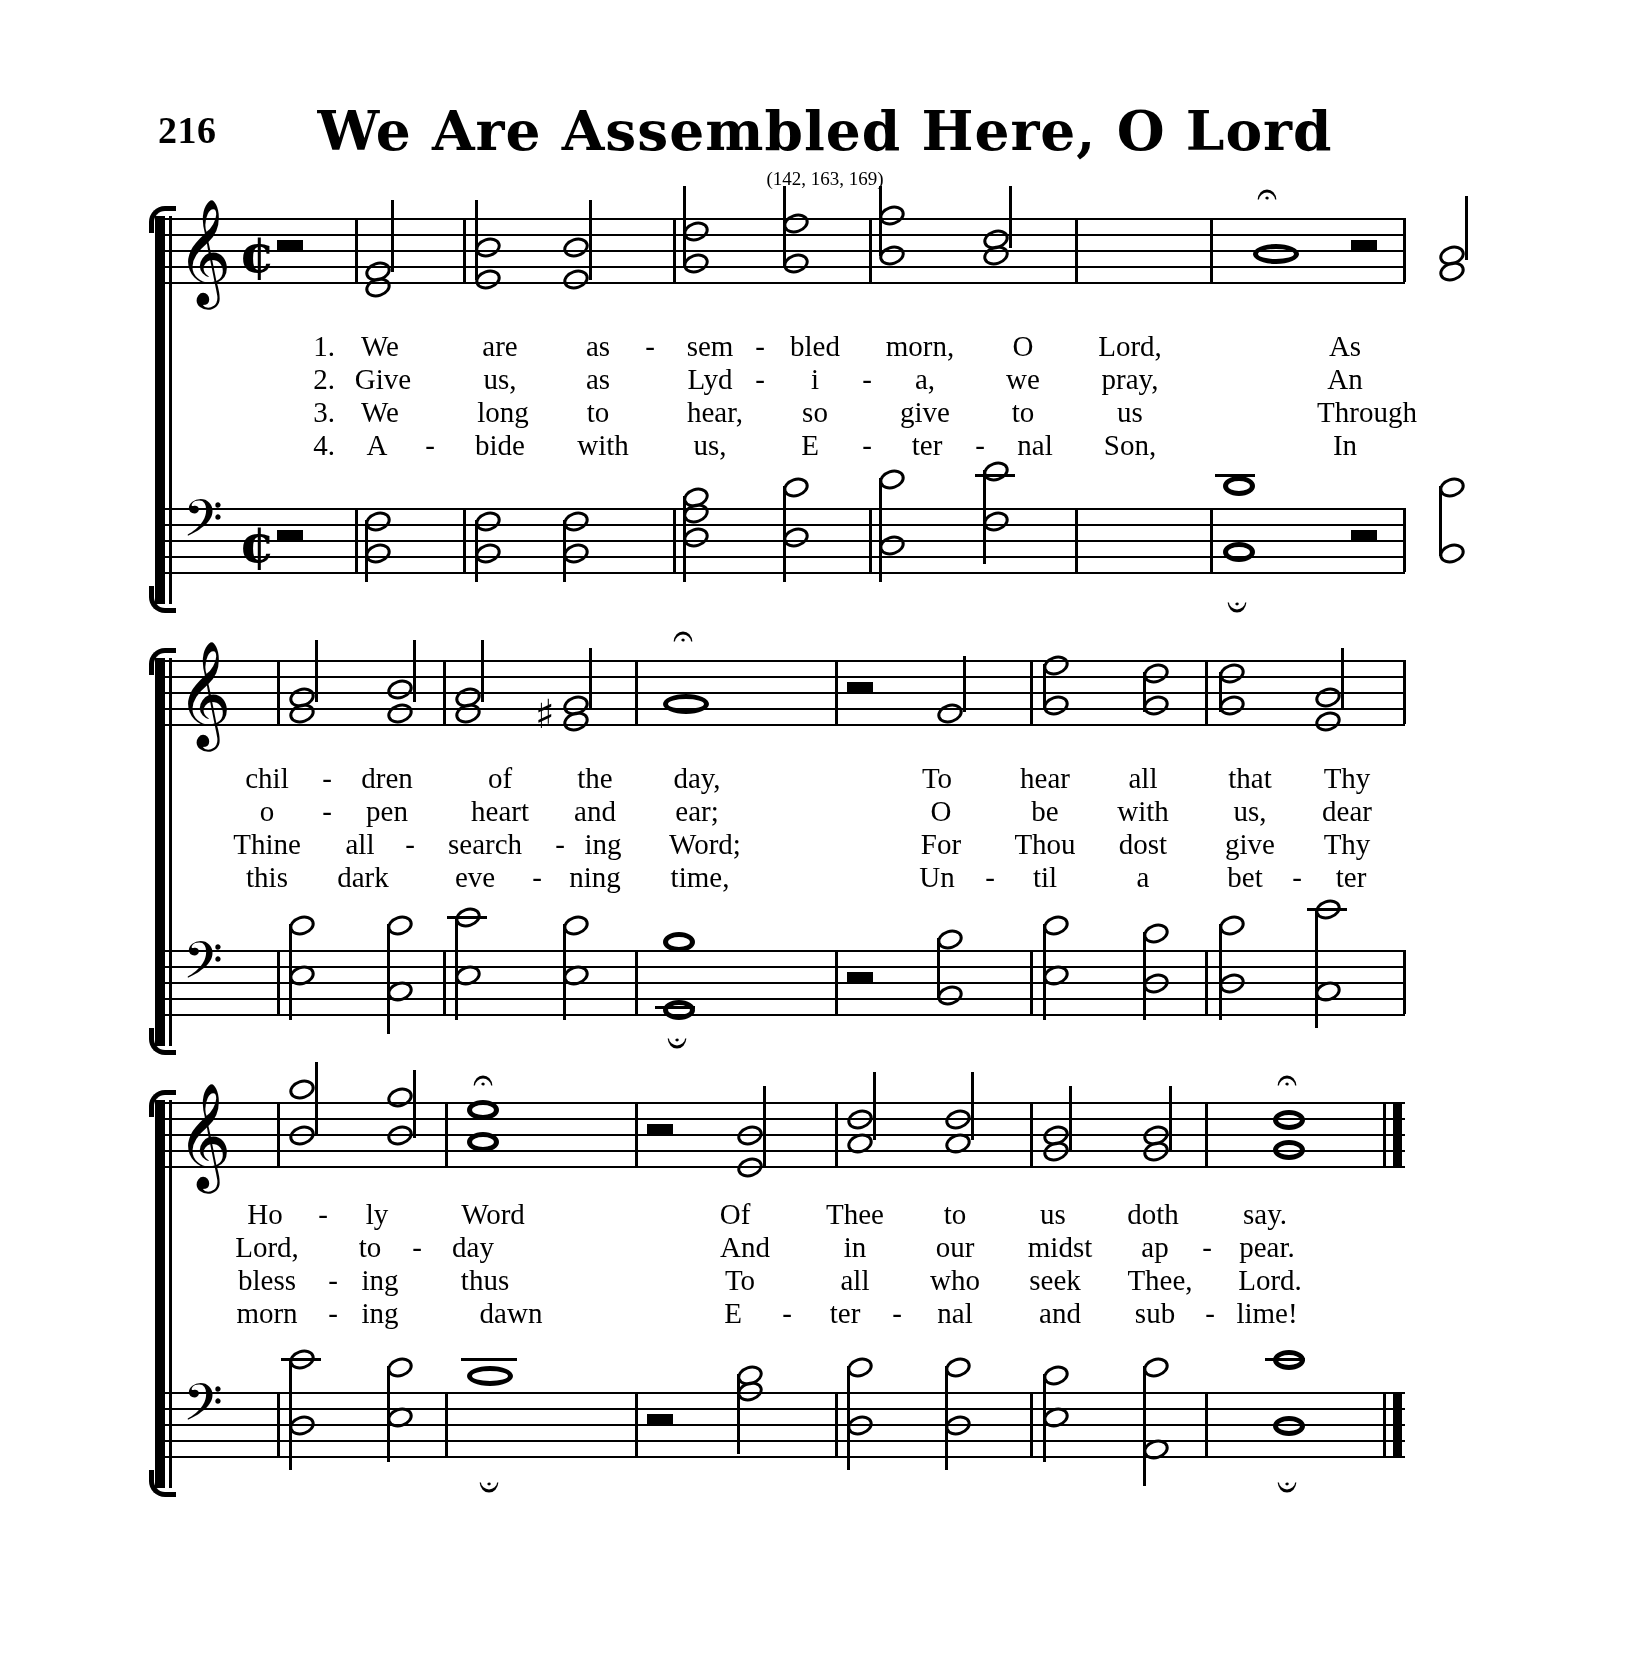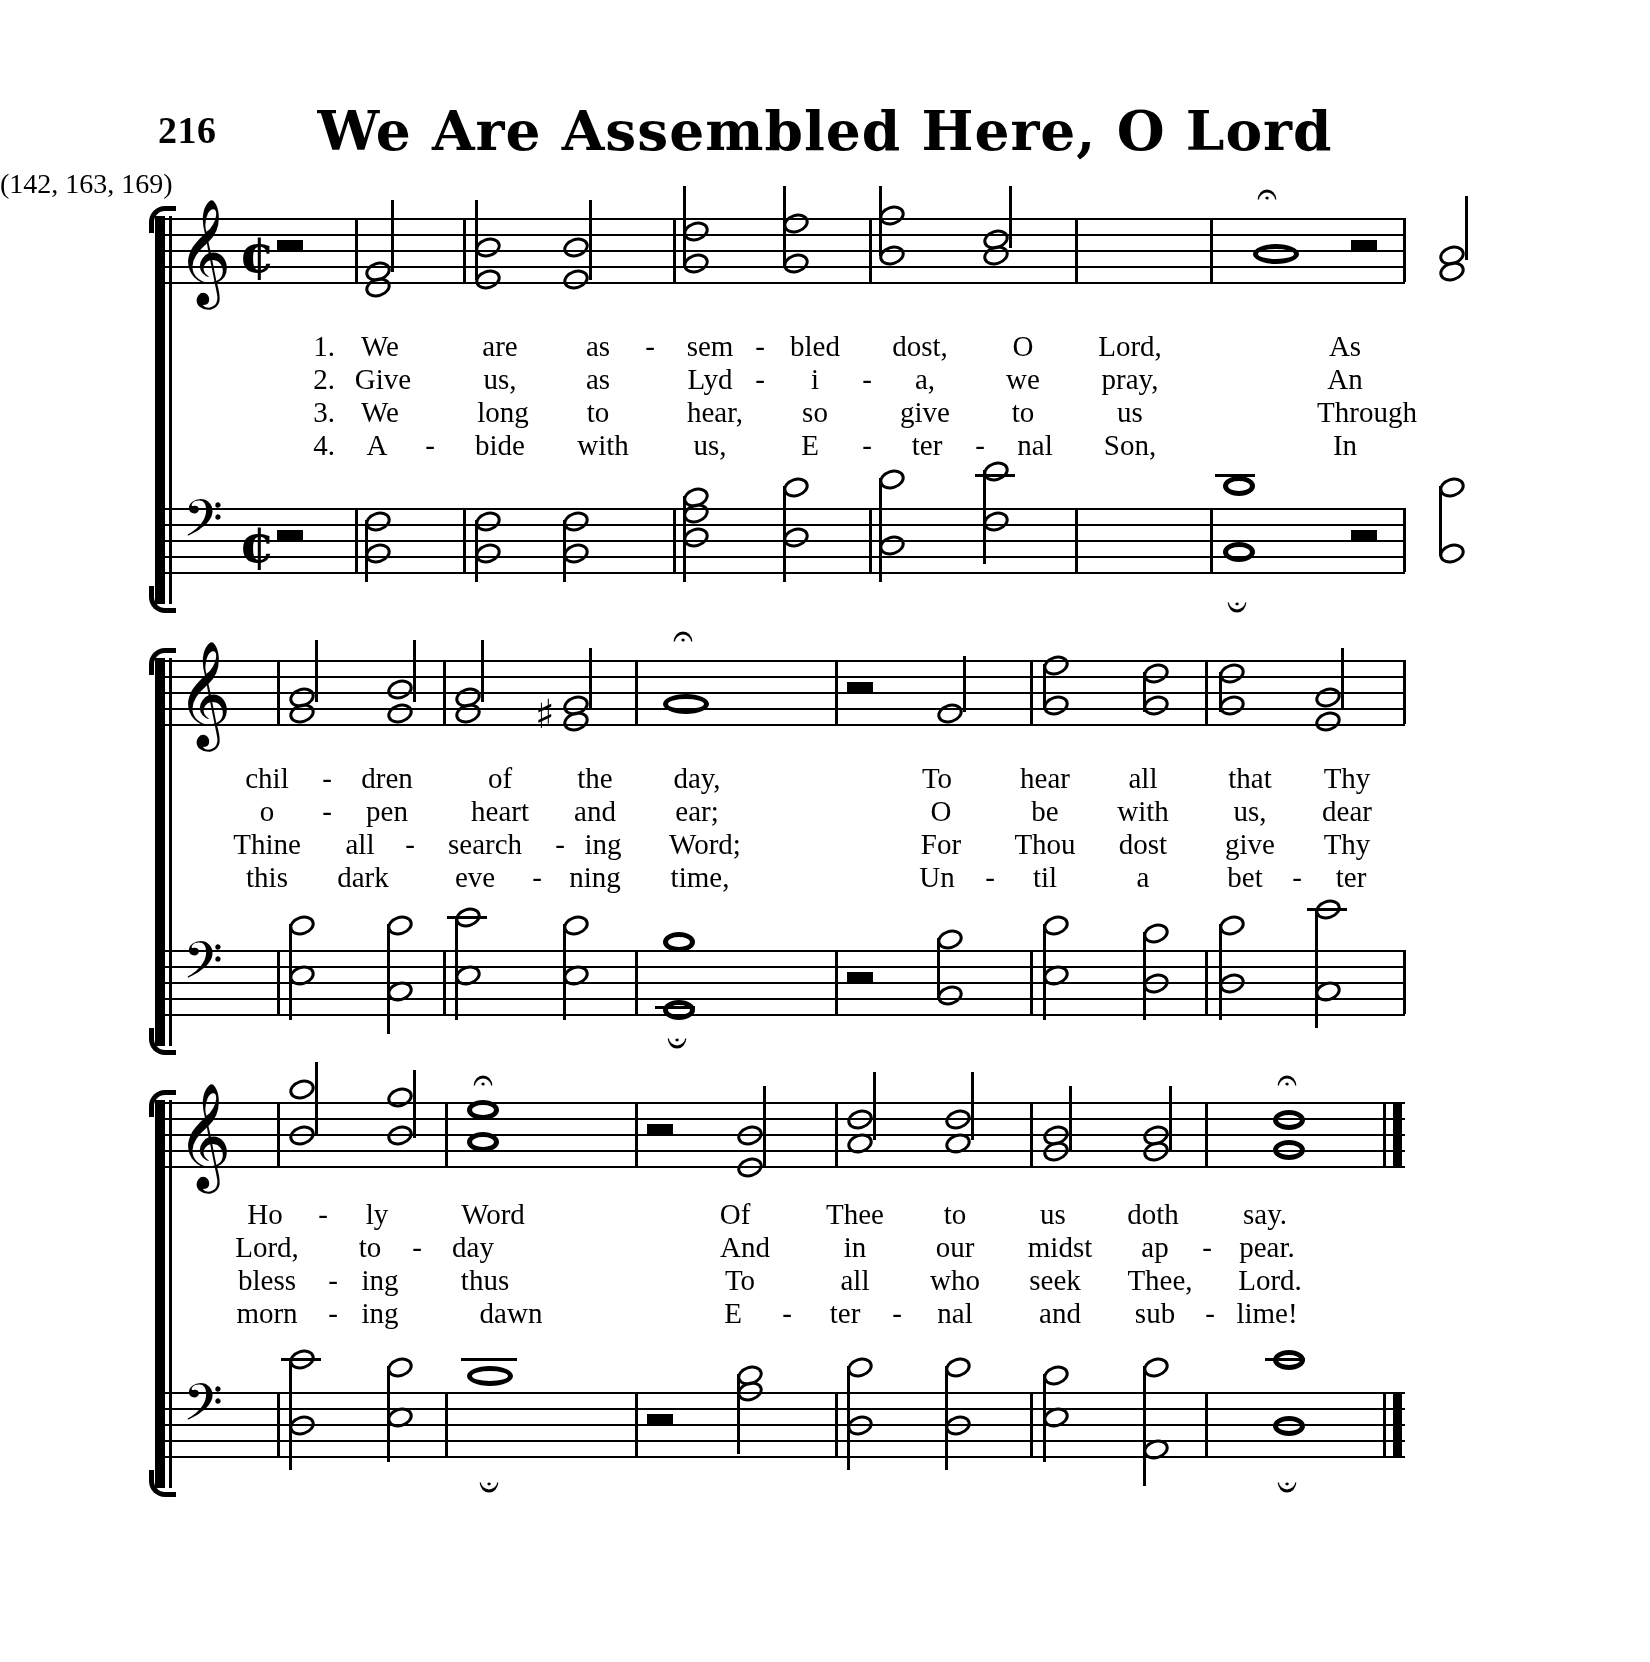--- a/index.html
+++ b/index.html
@@ -42,21 +42,22 @@
     font-size: 55px;
     letter-spacing: 1px;
     
     font-variant: normal;
   }
   .hymn-subtitle {
     position: absolute;
     left: 0;
     right: 0;
     top: 168px;
-    font-size: 28px;
+    text-align: center;
+    font-size: 19px;
     font-family: "Liberation Serif", serif;
   }
 
   
   .system {
     position: absolute;
     left: 155px;
     width: 1250px;
   }
   .staff {
@@ -290,21 +291,21 @@
   <div class="lyric-block" style="top:330px;">
     <div class="lyric-line">
       <span class="vnum" style="left:140px; width:40px;">1.</span>
       <span class="syl" style="left:225px;">We</span>
       <span class="syl" style="left:345px;">are</span>
       <span class="syl" style="left:443px;">as</span>
       <span class="syl" style="left:495px;">-</span>
       <span class="syl" style="left:555px;">sem</span>
       <span class="syl" style="left:605px;">-</span>
       <span class="syl" style="left:660px;">bled</span>
-      <span class="syl" style="left:765px;">dost,</span>
+      <span class="syl" style="left:765px;">morn,</span>
       <span class="syl" style="left:868px;">O</span>
       <span class="syl" style="left:975px;">Lord,</span>
       <span class="syl" style="left:1190px;">As</span>
     </div>
     <div class="lyric-line">
       <span class="vnum" style="left:140px; width:40px;">2.</span>
       <span class="syl" style="left:228px;">Give</span>
       <span class="syl" style="left:345px;">us,</span>
       <span class="syl" style="left:443px;">as</span>
       <span class="syl" style="left:555px;">Lyd</span>

